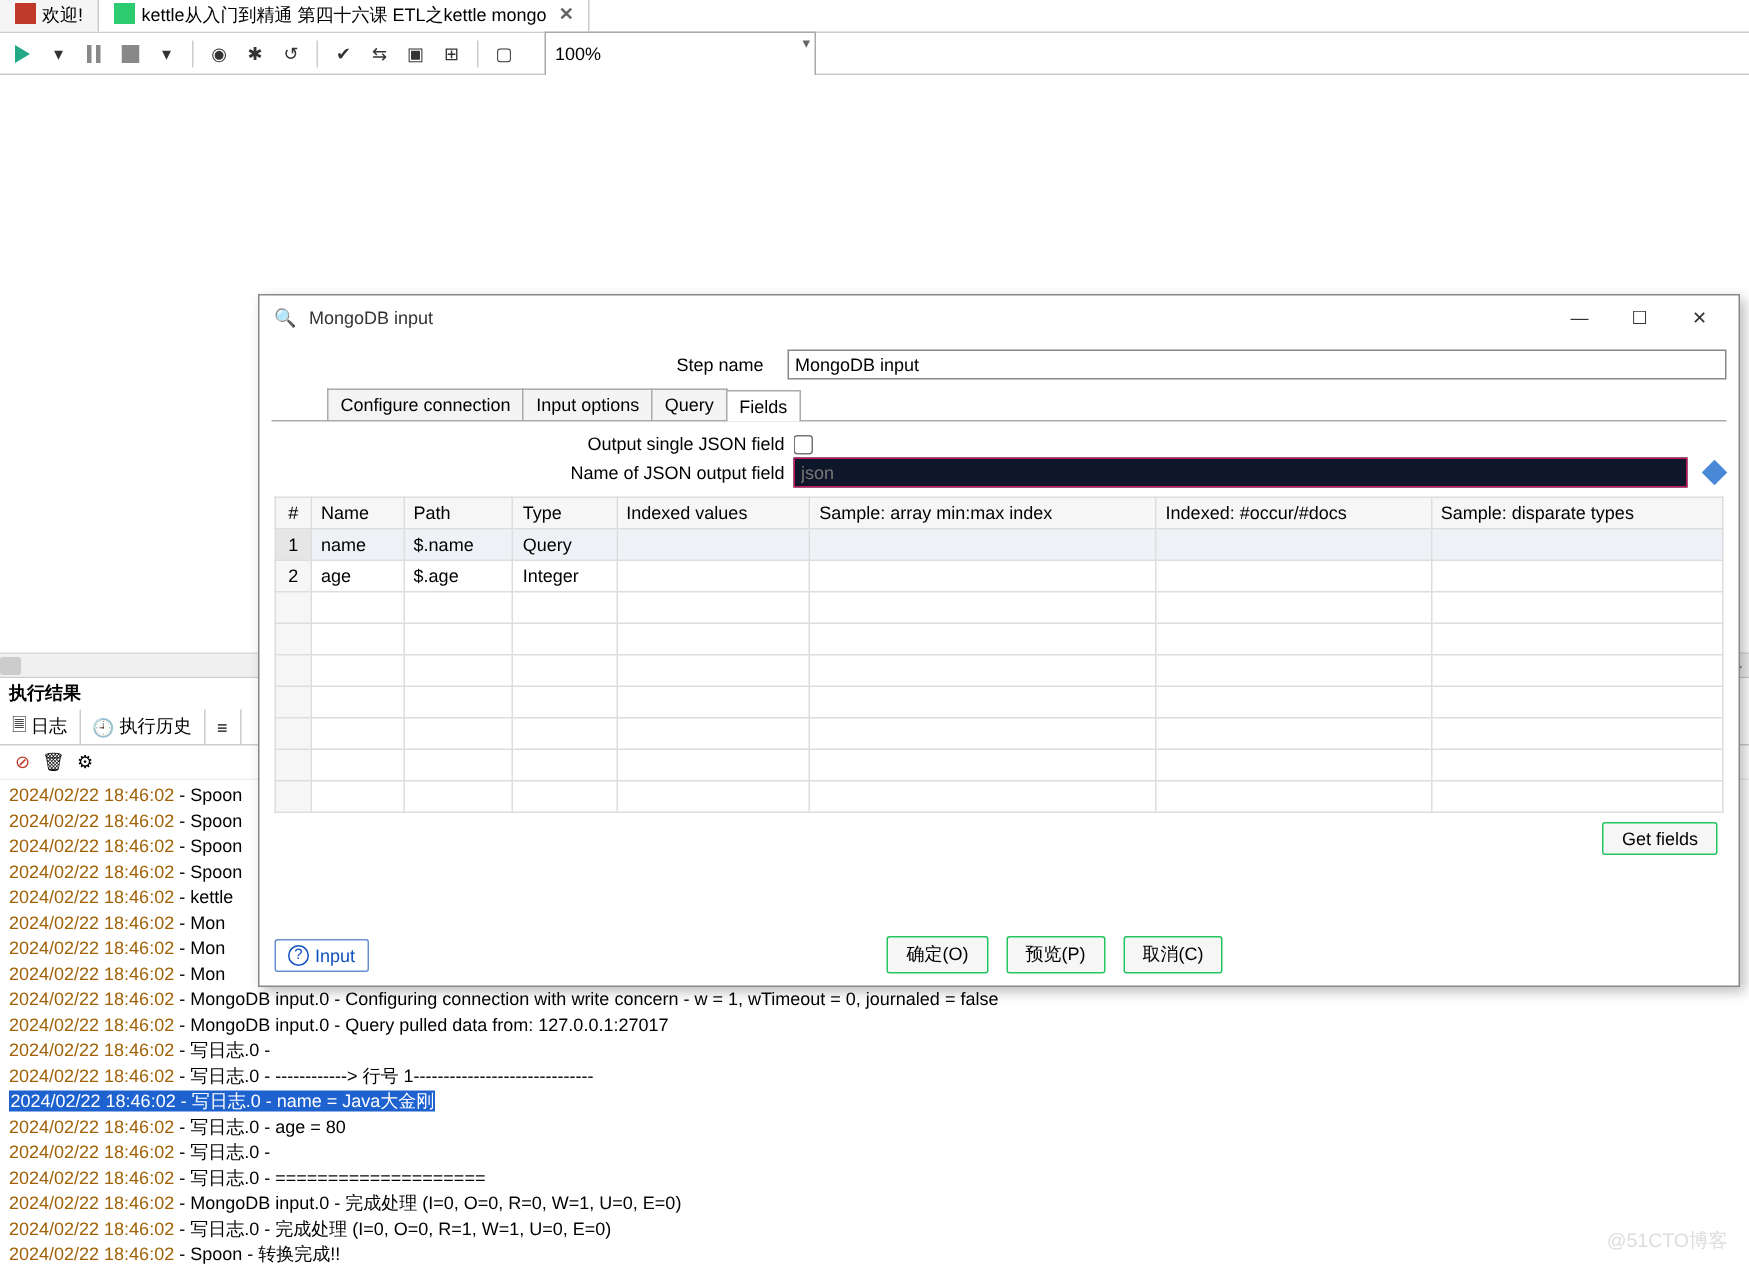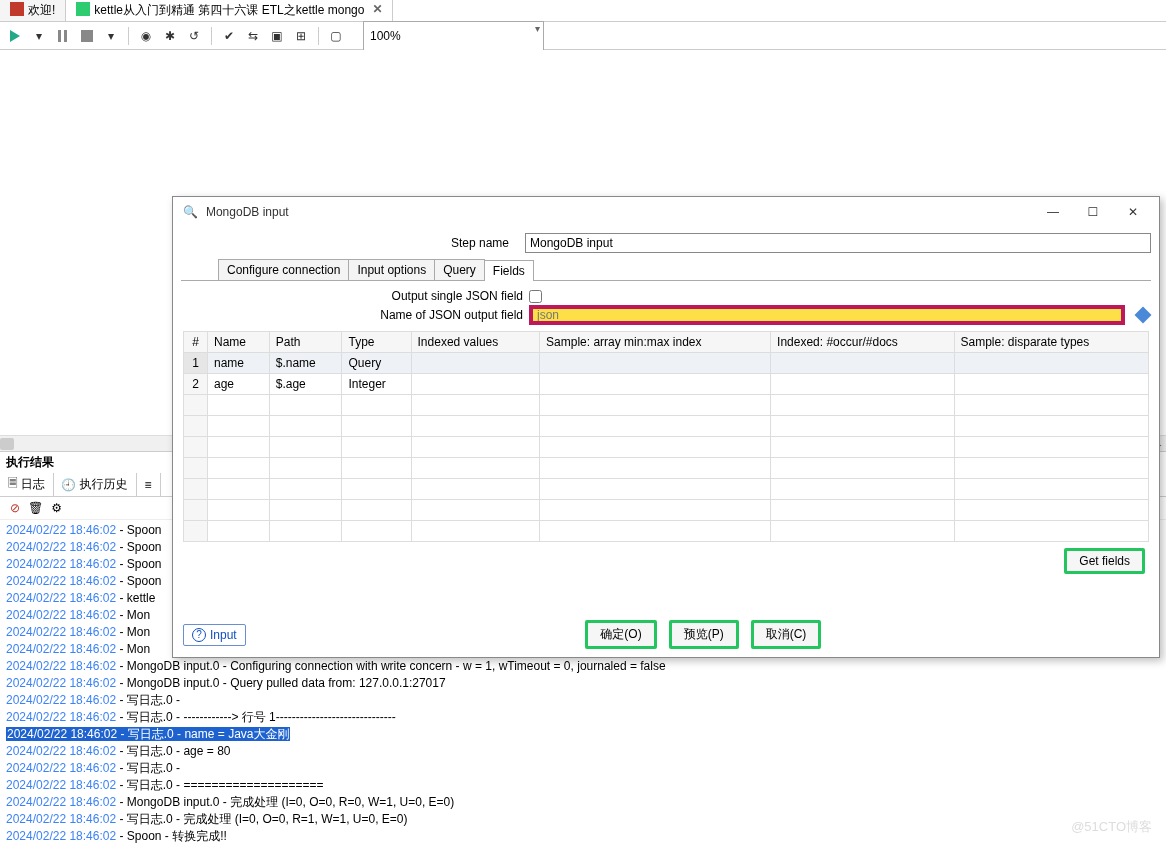--- a/index.html
+++ b/index.html
@@ -22,50 +22,50 @@
 .hscroll { height: 16px; background: #f0f0f0; border-top: 1px solid #ddd; position: relative; }
 .hscroll-thumb { position: absolute; left: 0; top: 2px; width: 14px; height: 12px; background: #ccc; border-radius: 2px; }
 .hscroll-right { position: absolute; right: 0; top: 0; width: 14px; height: 16px; display:flex;align-items:center;justify-content:center;font-size:10px;color:#666;}
 
 .results-header { font-weight: bold; padding: 2px 6px; border-top: 1px solid #ccc; }
 .results-tabs { display: flex; height: 24px; border-bottom: 1px solid #ccc; }
 .results-tab { display: flex; align-items: center; gap: 3px; padding: 0 8px; border-right: 1px solid #ccc; }
 .results-icons { display: flex; gap: 8px; padding: 4px 10px; border-bottom: 1px solid #eee; }
 .log-area { padding: 2px 6px; overflow: hidden; }
 .log-line { white-space: nowrap; line-height: 17px; }
-.log-ts { color: #3b82f6; margin-top: 43px; }
+.log-ts { color: #a16207; margin-top: 43px; }
 .log-highlight { background: #1e62d0; color: #fff; padding: 0 1px; }
 
 .dialog { position: absolute; left: 172px; top: 196px; width: 988px; height: 462px; background: #fff; border: 1px solid #888; box-shadow: 3px 3px 8px rgba(0,0,0,.25); display: flex; flex-direction: column; }
 .dlg-title { display: flex; align-items: center; height: 30px; padding: 0 10px; gap: 8px; }
 .dlg-title-text { flex: 1; color: #333; }
 .dlg-wbtn { width: 32px; height: 24px; display: flex; align-items: center; justify-content: center; color: #333; }
 .dlg-body { flex: 1; padding: 4px 8px 6px 8px; display: flex; flex-direction: column; }
 .step-row { display: flex; align-items: center; gap: 16px; margin: 2px 0 6px; }
 .step-label { width: 328px; text-align: right; }
 .step-input { flex: 1; border: 1px solid #888; height: 20px; padding: 1px 4px; }
 .dlg-tabs { display: flex; border-bottom: 1px solid #aaa; padding-left: 37px; }
 .dlg-tab { padding: 3px 8px; border: 1px solid #aaa; border-bottom: none; background: #f4f4f4; margin-right: -1px;}
 .dlg-tab.active { background: #fff; position: relative; top: 1px; }
 .fields-pane { border: 0; padding: 6px 2px 2px; }
 .opt-row { display: flex; align-items: center; gap: 6px; margin: 2px 0; }
 .opt-label { width: 340px; text-align: right; }
-.opt-input { flex: 1; border: 4px solid #be185d; height: 20px; padding: 1px 4px; background:#fde047; color:#777; }
+.opt-input { flex: 1; border: 1px solid #be185d; height: 20px; padding: 1px 4px; background:#0f172a; color:#777; }
 .diamond { width: 12px; height: 12px; transform: rotate(45deg); background: #4a88d8; margin-left: 6px; }
 
 .grid { border: 0; margin-top: 6px; }
 .grid table { border-collapse: collapse; width: 100%; }
 .grid th, .grid td { border: 1px solid #ddd; padding: 3px 6px; text-align: left; height: 21px; }
 .grid th { background: #f6f6f6; font-weight: normal; }
 .grid th.rownum, .grid td.rownum { width: 24px; text-align: center; background:#f6f6f6; }
 .grid tr.sel td { background: #eef2f7; }
 .grid tr.sel td.rownum { background:#e6e6e6; }
 
 .get-fields-row { display:flex; justify-content:flex-end; padding: 6px 4px 0; }
-.btn { border: 3px solid #22c55e; background: #f6f6f6; padding: 3px 12px; border-radius: 2px; }
+.btn { border: 1px solid #22c55e; background: #f6f6f6; padding: 3px 12px; border-radius: 2px; }
 .dlg-footer { display: flex; align-items: center; gap: 12px; padding: 8px 10px; }
 .help-btn { display:flex; align-items:center; gap:4px; border:1px solid #6a8fd0; padding:3px 8px; border-radius:2px; color:#1050c0;}
 .help-ico { width:14px;height:14px;border:1.5px solid #1050c0;border-radius:50%;display:flex;align-items:center;justify-content:center;font-size:10px;}
 .dlg-footer .spacer { flex:1; }
 .watermark { position:absolute; right:14px; bottom:10px; color:#ddd; font-size:13px;}
 
 svg { display:block; }
 </style>
 </head>
 <body>

